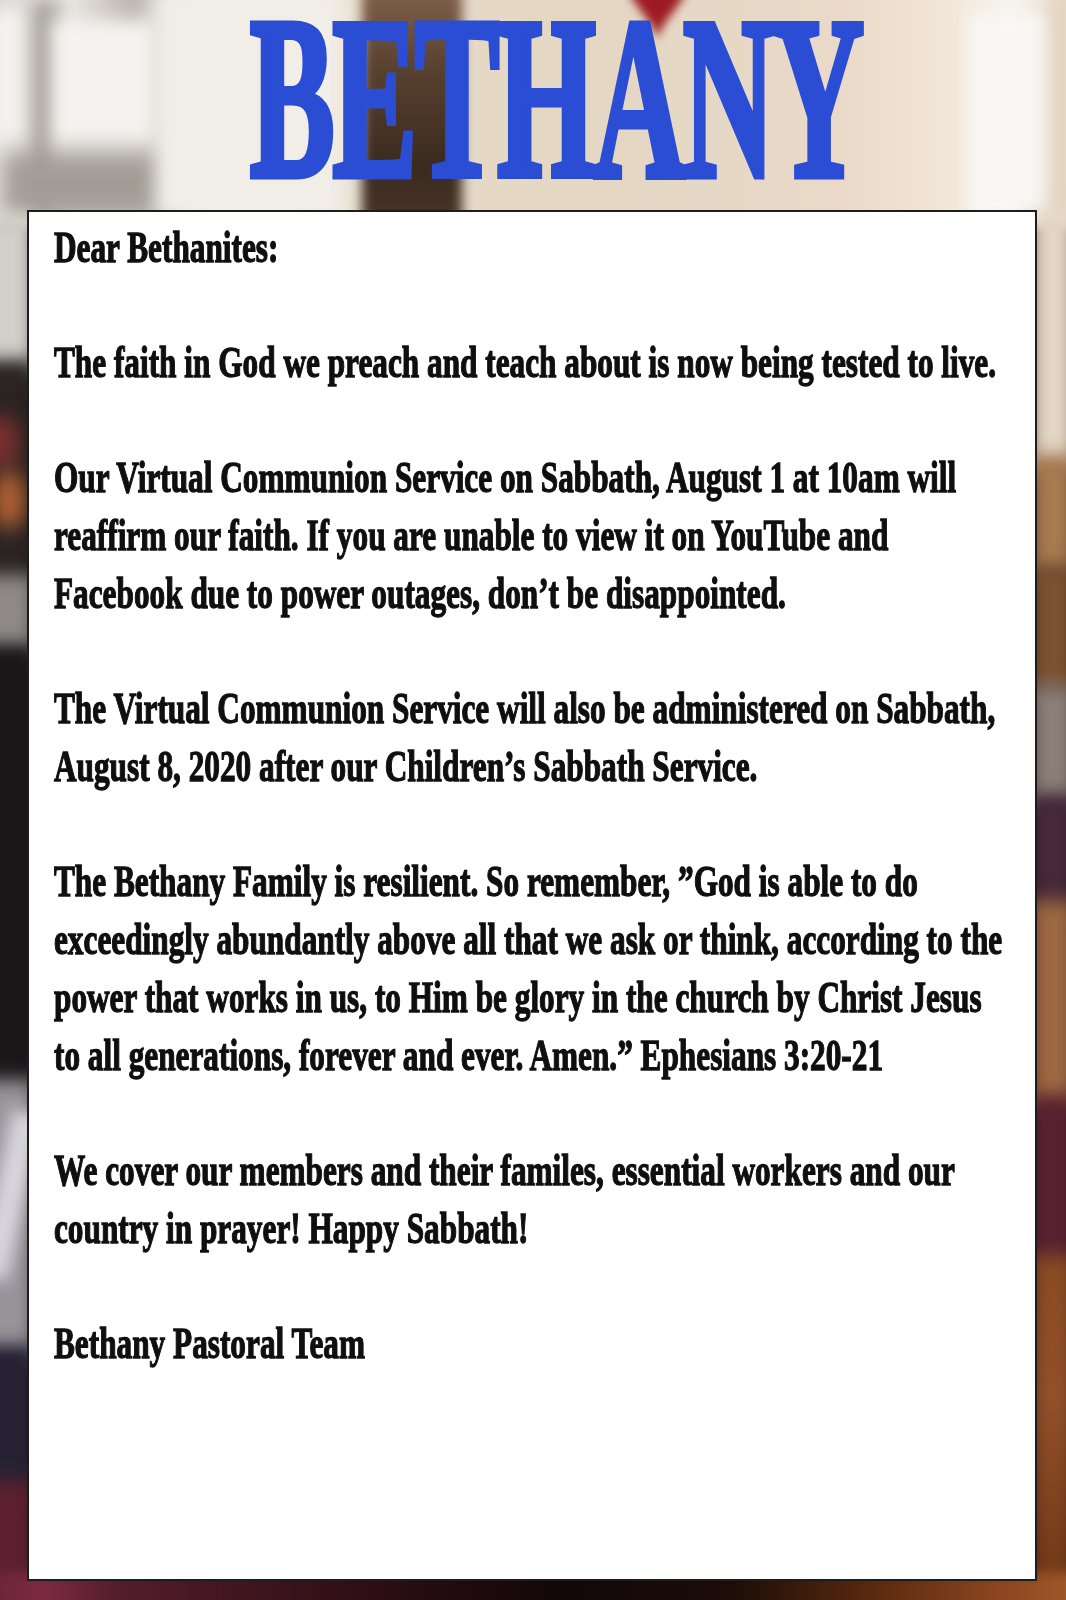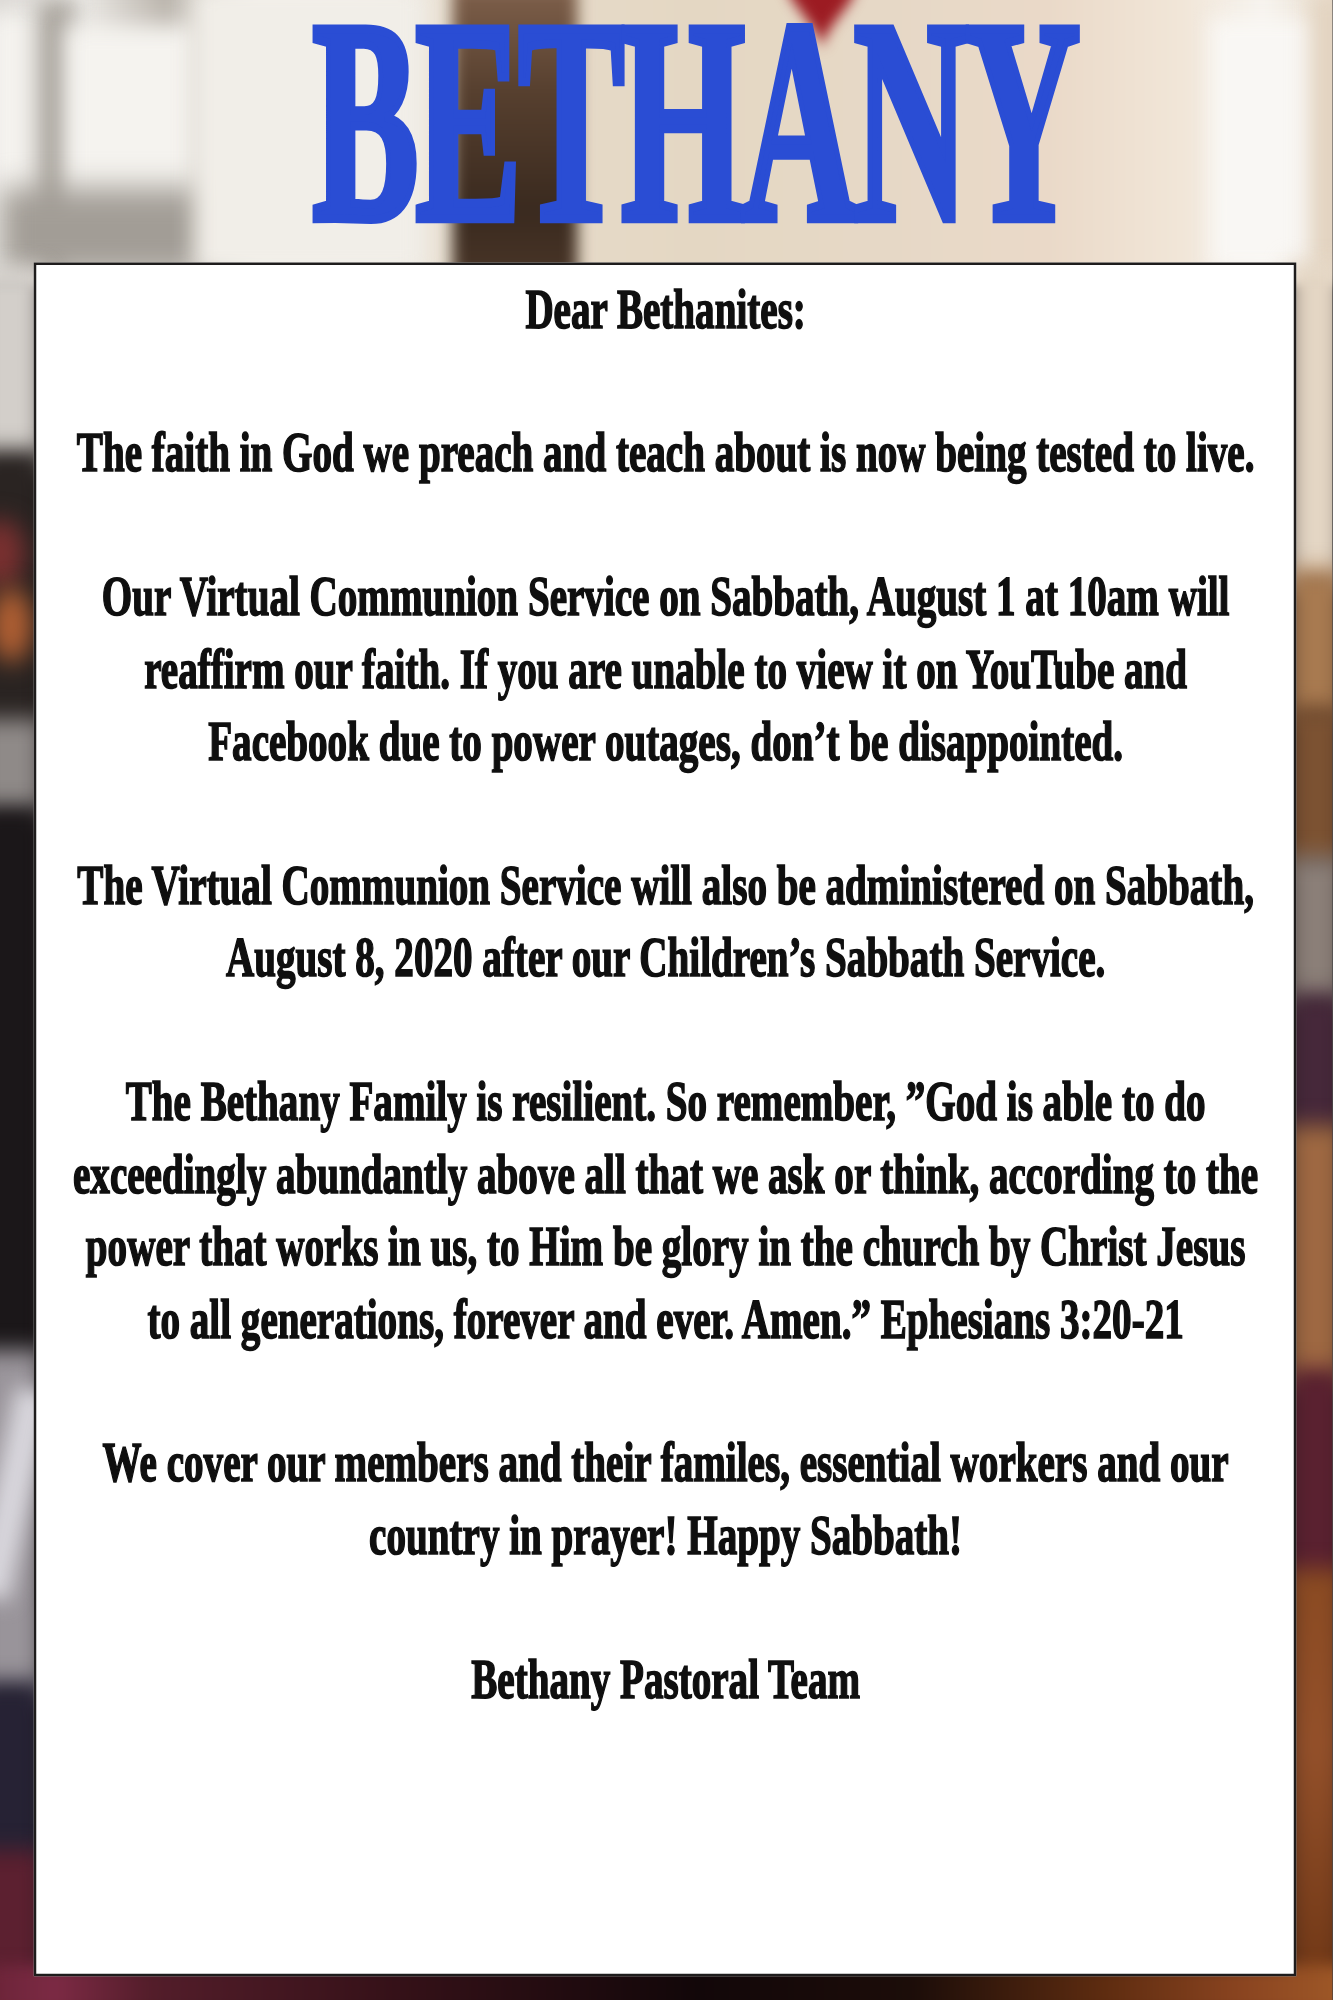--- a/index.html
+++ b/index.html
@@ -61,21 +61,21 @@
     white-space:nowrap;
   }
   
   .card{
     position:absolute;z-index:2;
     left:27px;top:210px;width:1010px;height:1371px;
     box-sizing:border-box;
     background:var(--card-bg,#ffffff);
     border:2px solid var(--card-border,#1e1c1c);
     padding:6px 24px 0;
-    text-align:center;
+    text-align:left;
     overflow:hidden;
   }
   .card p{
     margin:0 0 57px -209px;
     width:1377px;
     font-weight:700;font-size:45px;line-height:58px;
     color:var(--text-color,#0f0f0f);
     -webkit-text-stroke:1.3px var(--text-color,#0f0f0f);
     transform:scaleX(0.695);transform-origin:50% 0;
   }

